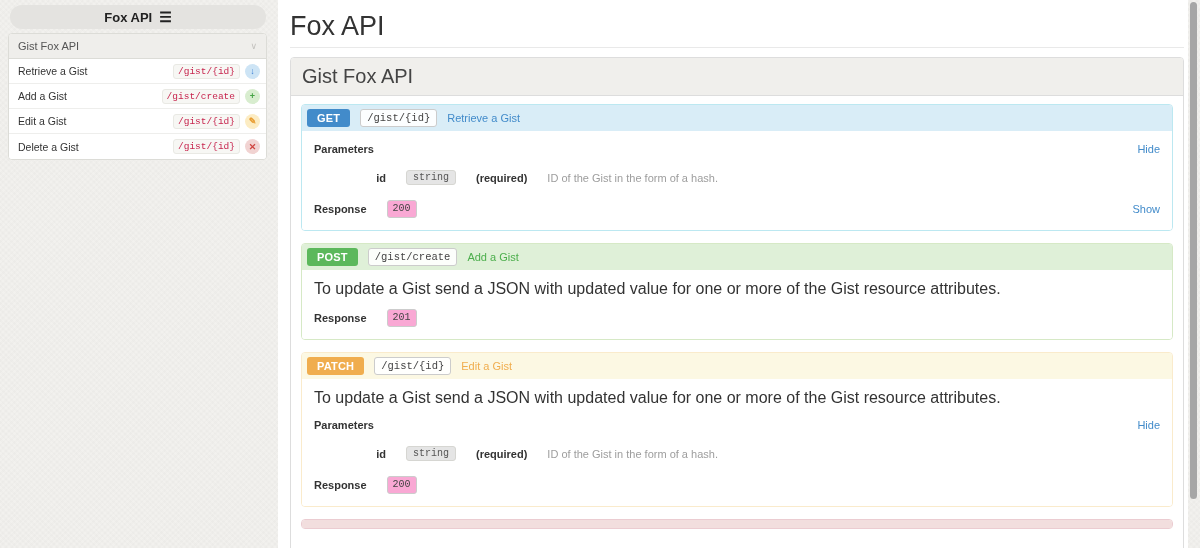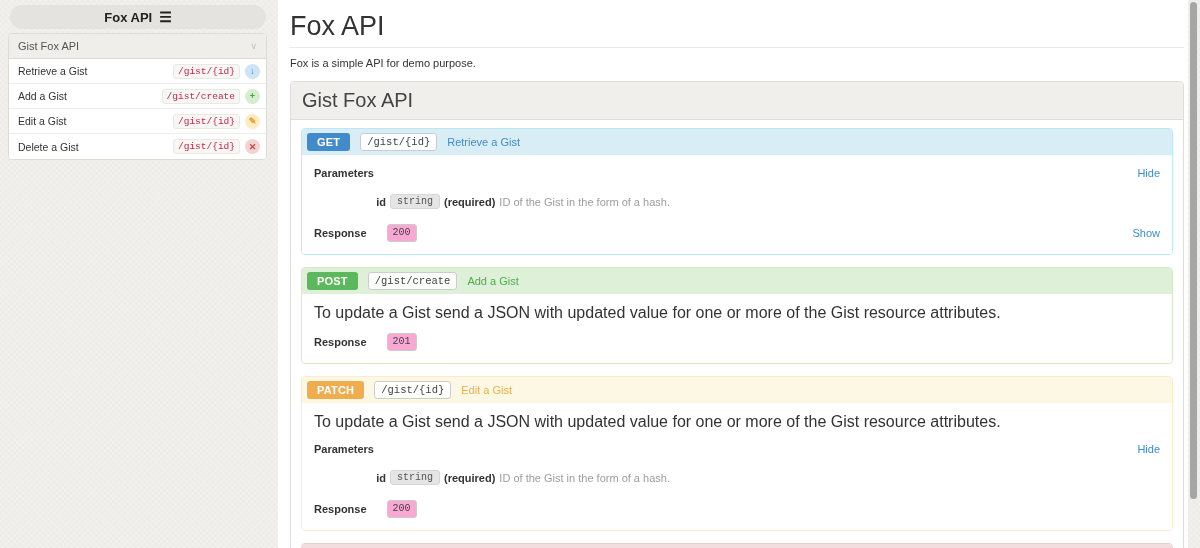--- a/index.html
+++ b/index.html
@@ -98,21 +98,21 @@
   .theme-patch  .ep-header { background: #fcf8e3; }
   .theme-patch  .method-btn { background: #f0ad4e; }
   .theme-patch  .ep-link { color: #f0ad4e; }
   .theme-delete { border: 1px solid #ebccd1; }
   .theme-delete .ep-header { background: #f2dede; }
 
   .row-between { display: flex; align-items: center; justify-content: space-between; line-height: 14px; }
   .toggle-link { color: #428bca; font-size: 11px; text-decoration: none; cursor: pointer; }
   .ep-desc { font-size: 16px; color: #333; margin: 1px 0 13px; line-height: 14px; }
 
-  .param-row { display: flex; align-items: center; gap: 4px; margin: 14px 0 15px; }
+  .param-row { display: flex; align-items: center; gap: 20px; margin: 14px 0 15px; }
   .param-name { width: 72px; text-align: right; font-weight: bold; flex: none; }
   .type-badge {
     background: #e5e5e5; border: 1px solid #d6d6d2; border-radius: 3px;
     font-size: 10px; color: #555; padding: 1px 6px;
   }
   .param-required { font-weight: bold; color: #333; }
   .param-desc { color: #9d9d9d; }
 
   .resp-left { display: flex; align-items: center; gap: 20px; }
   .resp-label { font-weight: bold; }
@@ -164,21 +164,20 @@
       <span class="lbl">Delete a Gist</span>
       <span class="side-badge">/gist/{id}</span>
       <span class="side-icon ic-red">✕</span>
     </div>
   </div>
 </aside>
 
 <main class="main">
   <h1 class="page-title">Fox API</h1>
   <hr class="rule">
-  <p class="page-desc">Fox is a simple API for demo purpose.</p>
 
   <div class="section-panel">
     <div class="section-header">Gist Fox API</div>
     <div class="section-body">
 
       <section class="endpoint theme-get">
         <div class="ep-header">
           <span class="method-btn">GET</span>
           <code class="path-badge">/gist/{id}</code>
           <a class="ep-link">Retrieve a Gist</a>

